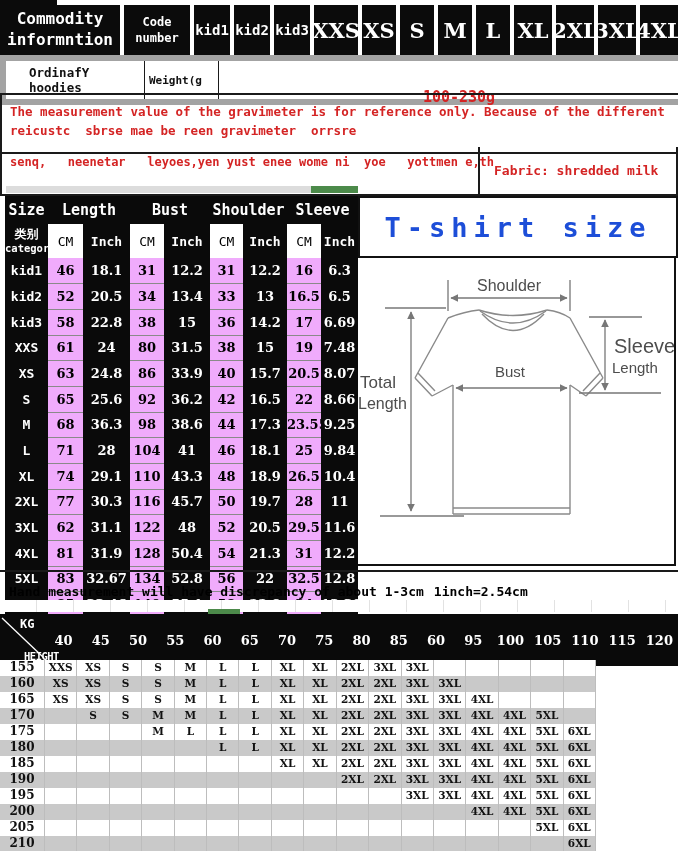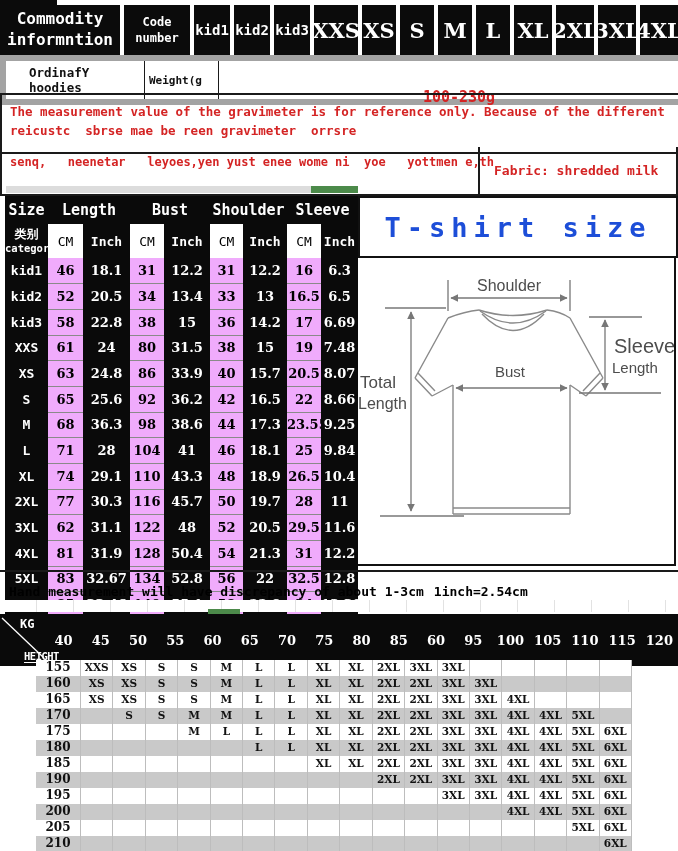--- a/index.html
+++ b/index.html
@@ -75,21 +75,21 @@
 
   
   .fit-header{top:614px;left:0;width:678px;height:52px;background:#0a0a0a;color:#fff;
         display:grid;grid-template-columns:45px repeat(17,1fr);align-items:center;
         text-align:center;font-weight:bold;font-family:"DejaVu Serif",serif;font-size:13px;}
   .kgcell{position:relative;height:100%;font-family:"DejaVu Sans Mono",monospace;}
   .kgcell .kg{position:absolute;top:3px;left:20px;font-size:12px;}
   .kgcell .ht{position:absolute;bottom:3px;left:0;font-size:10.5px;letter-spacing:-0.5px;
         border-bottom:1px solid #fff;margin-left:24px;}
   .kgcell svg{position:absolute;top:0;left:0;}
-  .fit-rows{top:660px;left:0;width:596px;margin-left:36px;}
+  .fit-rows{top:660px;left:0;width:596px;}
   .frow{display:grid;grid-template-columns:45px repeat(17,1fr);height:16px;background:#fff;}
   .frow.alt{background:#c9c9c9;}
   .fc{border-right:1px solid #bdbdbd;height:100%;line-height:15px;text-align:center;
       font-family:"DejaVu Serif",serif;font-weight:bold;font-size:10.5px;overflow:hidden;}
   .fc.hc{font-size:12px;}
 </style>
 </head>
 <body>
 
 <div id="root">

